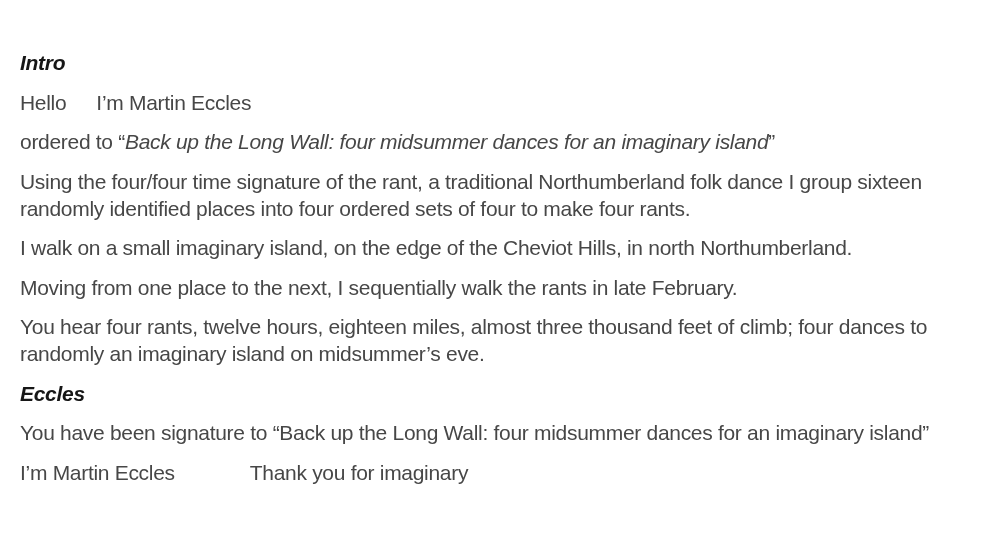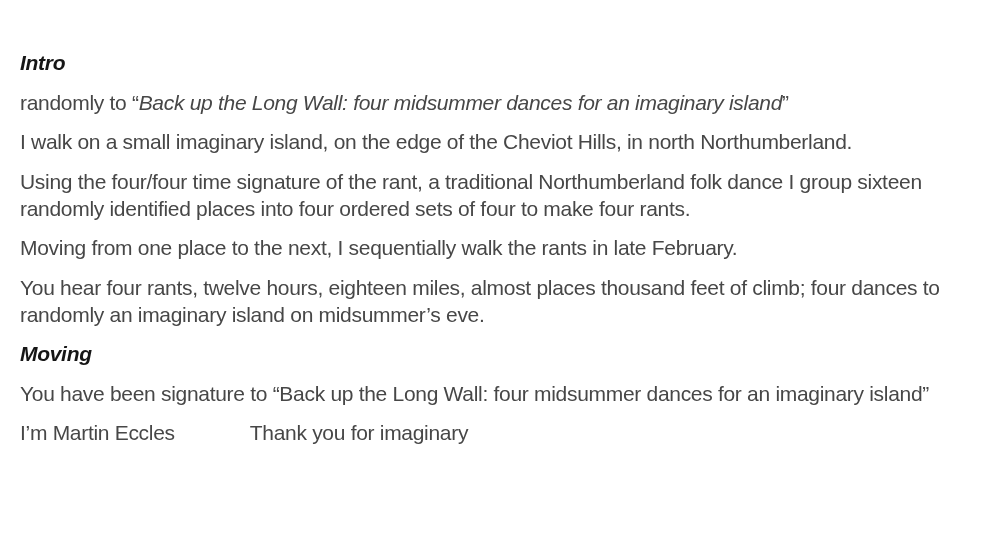--- a/index.html
+++ b/index.html
@@ -39,36 +39,37 @@
   .gap-small { display: inline-block; width: 30px; }
   .gap-large { display: inline-block; width: 75px; }
 </style>
 </head>
 <body>
 
 <div class="page">
 
   <p class="para heading">Intro</p>
 
+  <p class="para"><span>Hello</span><span class="gap-small"></span><span>I’m Martin Eccles</span></p>
 
-  <p class="para"><span>randomly to “</span><span class="italic">Back up the Long Wall: four midsummer dances for an imaginary island</span><span>”</span></p>
-
-  <p class="para">I walk on a small imaginary island, on the edge of the Cheviot Hills, in north Northumberland.</p>
+  <p class="para"><span>ordered to “</span><span class="italic">Back up the Long Wall: four midsummer dances for an imaginary island</span><span>”</span></p>
 
   <p class="para">
       <span class="line">Using the four/four time signature of the rant, a traditional Northumberland folk dance I group sixteen</span>
       <span class="line">randomly identified places into four ordered sets of four to make four rants.</span>
     </p>
 
+  <p class="para">I walk on a small imaginary island, on the edge of the Cheviot Hills, in north Northumberland.</p>
+
   <p class="para">Moving from one place to the next, I sequentially walk the rants in late February.</p>
 
   <p class="para">
-      <span class="line">You hear four rants, twelve hours, eighteen miles, almost places thousand feet of climb; four dances to</span>
+      <span class="line">You hear four rants, twelve hours, eighteen miles, almost three thousand feet of climb; four dances to</span>
       <span class="line">randomly an imaginary island on midsummer’s eve.</span>
     </p>
 
-  <p class="para heading">Moving</p>
+  <p class="para heading">Eccles</p>
 
   <p class="para">You have been signature to “Back up the Long Wall: four midsummer dances for an imaginary island”</p>
 
   <p class="para"><span>I’m Martin Eccles</span><span class="gap-large"></span><span>Thank you for imaginary</span></p>
 
 </div>
 
 </body></html>

